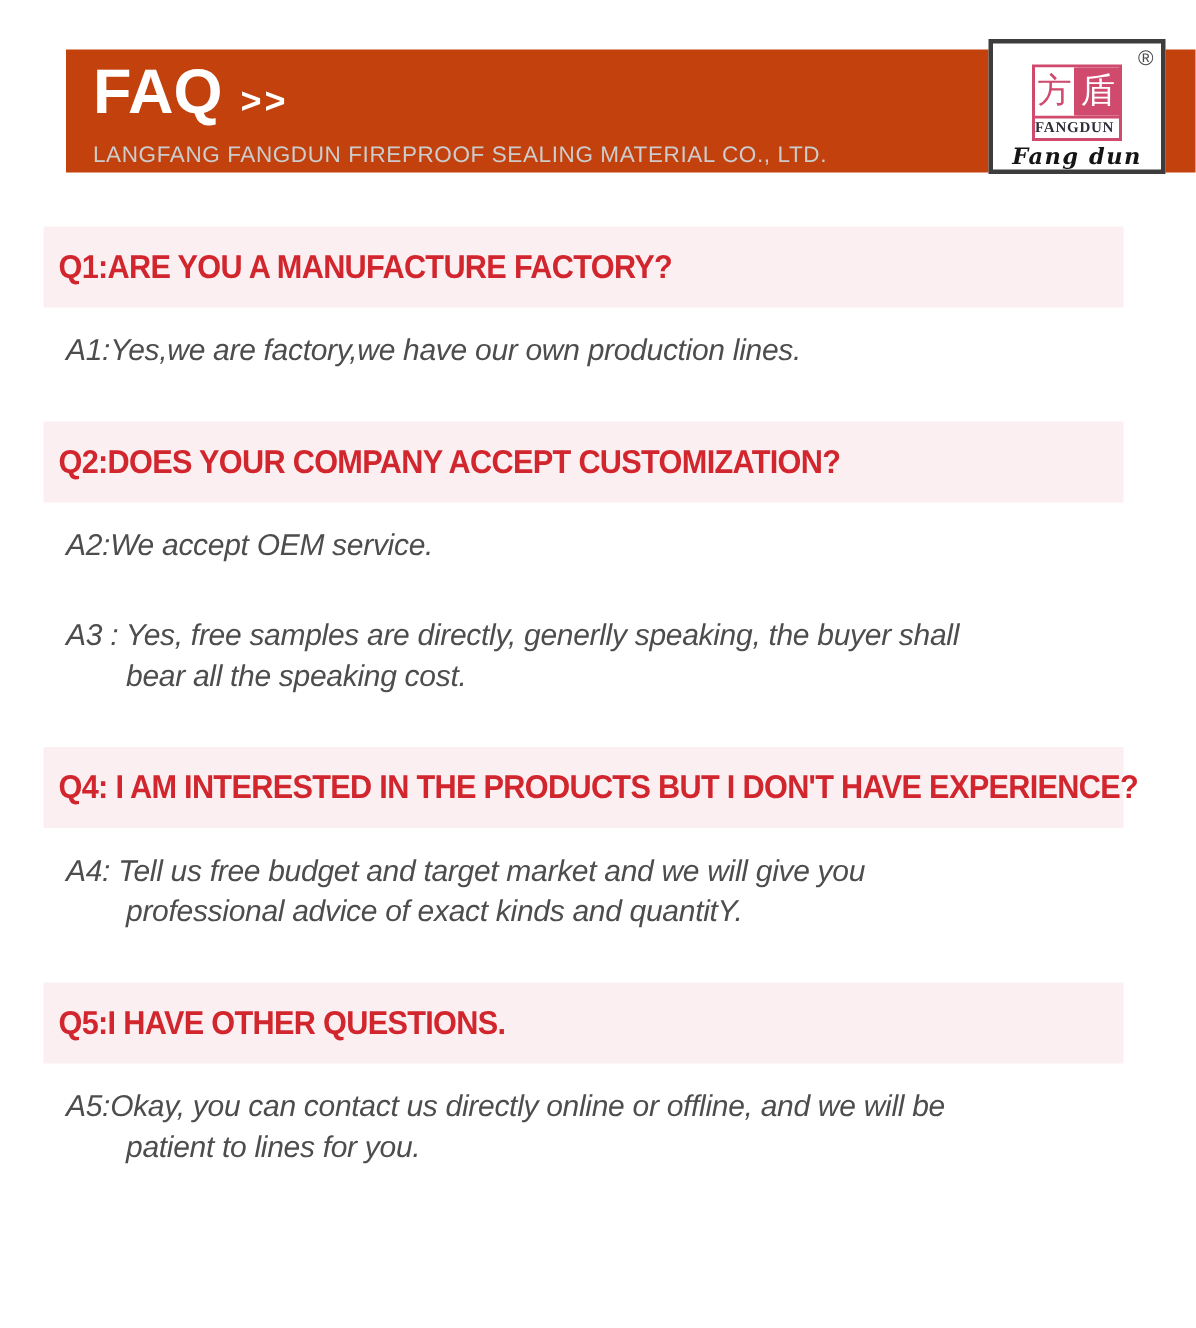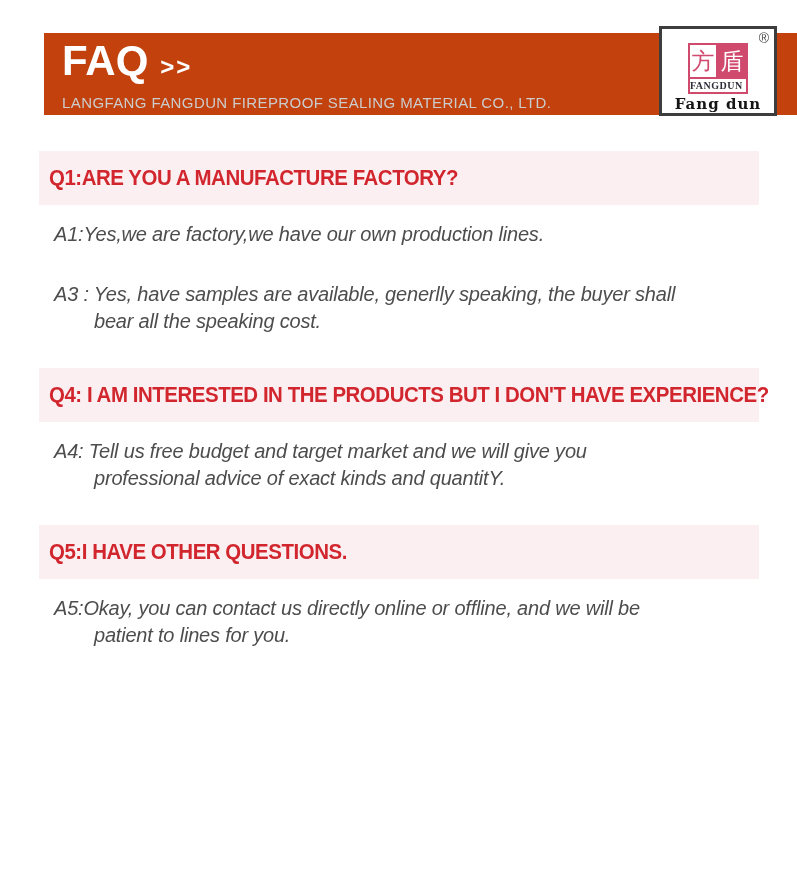--- a/index.html
+++ b/index.html
@@ -79,32 +79,33 @@
     font-family: "Liberation Serif", serif;
     font-size: 10px;
     font-weight: bold;
     color: #2e2e3a;
     text-align: left;
     line-height: 13px;
     letter-spacing: 0.5px;
   }
   .logo-script {
     font-family: "DejaVu Serif", serif;
+    font-style: italic;
     font-size: 15px;
     font-weight: bold;
     color: #151515;
     text-align: center;
     margin-top: 1px;
     letter-spacing: 1px;
   }
 
   
   .content {
     position: absolute;
-    left: 39px; top: 151px;
+    left: 29px; top: 151px;
     width: 720px;
   }
   .qa-block { margin: 0 0 33px 0; }
   .q-banner {
     background: #fceff1;
     height: 54px;
     display: flex;
     align-items: center;
     padding-left: 10px;
     box-sizing: border-box;
@@ -158,24 +159,33 @@
   <div class="qa-block">
     <div class="q-banner">
       <span class="q-text">Q1:ARE YOU A MANUFACTURE FACTORY?</span>
     </div>
     <div class="answer">
       <div class="answer-line1">A1:Yes,we are factory,we have our own production lines.</div>
 
     </div>
   </div>
 
-
-  <div class="qa-block">
-    <div class="answer">
-      <div class="answer-line1">A3 : Yes, have samples are available, generlly speaking, the buyer shall</div>
+  <div class="qa-block">
+    <div class="q-banner">
+      <span class="q-text">Q2:DOES YOUR COMPANY ACCEPT CUSTOMIZATION?</span>
+    </div>
+    <div class="answer">
+      <div class="answer-line1">A2:We accept OEM service.</div>
+
+    </div>
+  </div>
+
+  <div class="qa-block">
+    <div class="answer">
+      <div class="answer-line1">A3 : Yes, free samples are directly, generlly speaking, the buyer shall</div>
       <div class="answer-line2">bear all the speaking cost.</div>
     </div>
   </div>
 
   <div class="qa-block">
     <div class="q-banner">
       <span class="q-text">Q4: I AM INTERESTED IN THE PRODUCTS BUT I DON'T HAVE EXPERIENCE?</span>
     </div>
     <div class="answer">
       <div class="answer-line1">A4: Tell us free budget and target market and we will give you</div>

